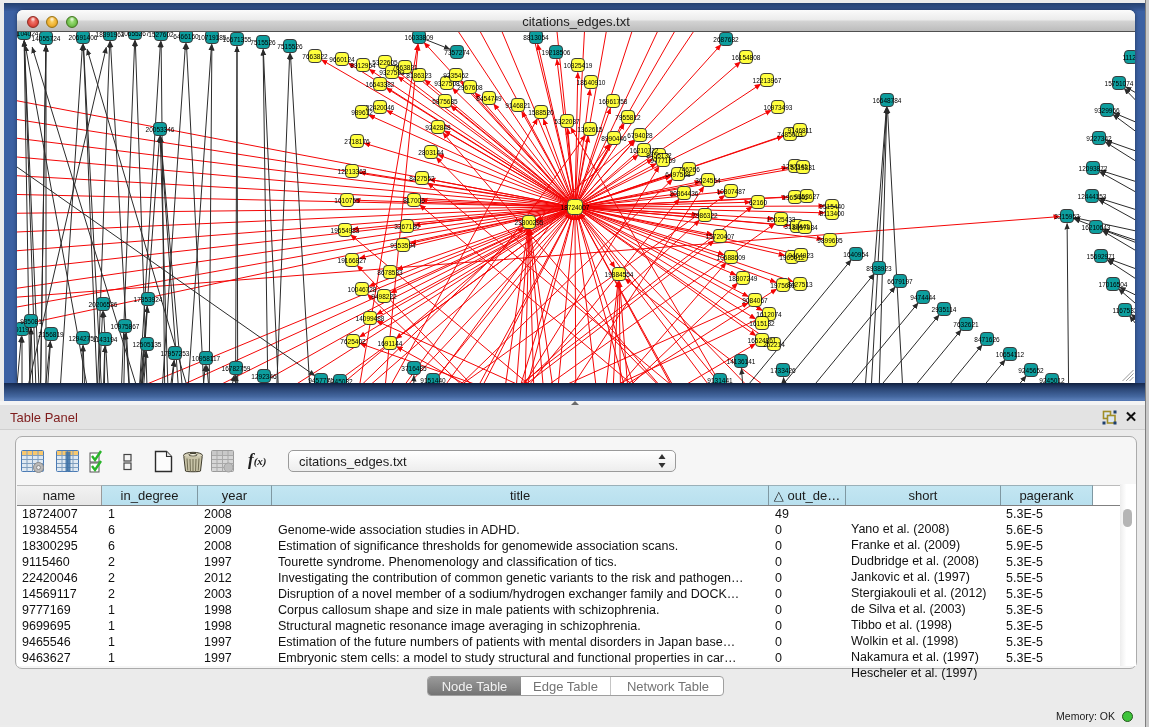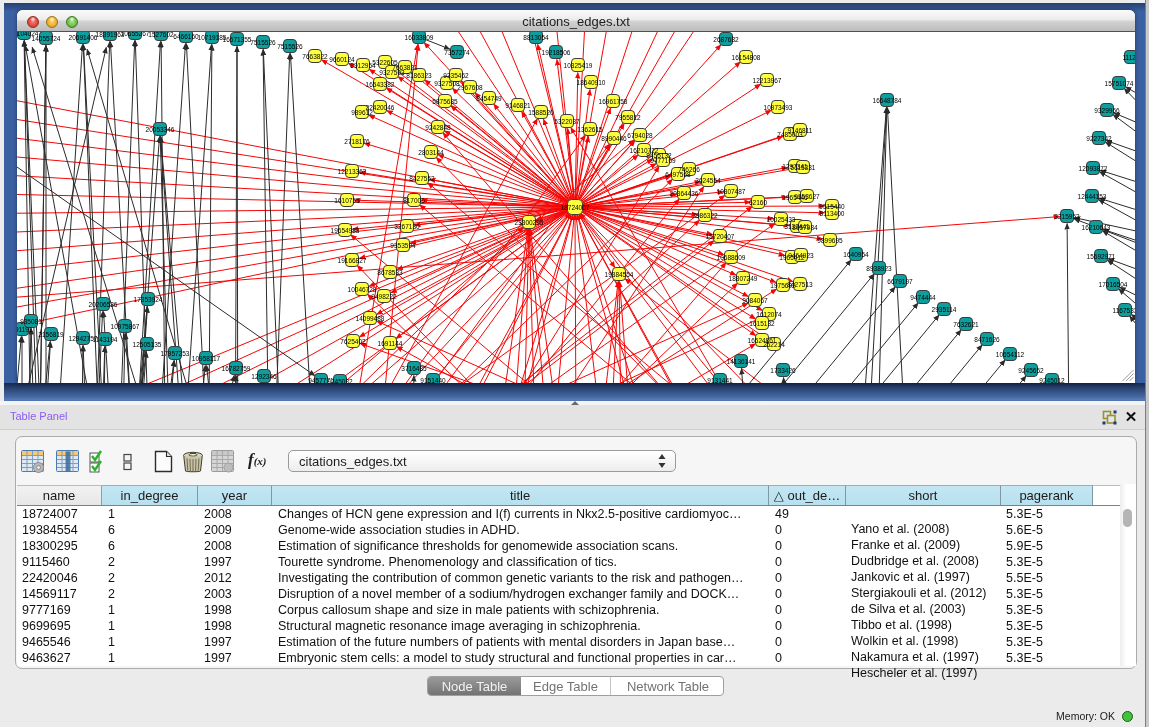--- a/index.html
+++ b/index.html
@@ -28,21 +28,21 @@
 
 #graph { left:17px; top:32px; width:1118px; height:351px; background:#fff; overflow:hidden; }
 
 
 #rstrip { left:1145px; top:0; width:4px; height:727px; background:#c9c9c9; border-left:1px solid #7d7d7d; }
 
 
 #split { left:0; top:401px; width:1145px; height:6px; background:#f4f4f4; }
 #split-ar { left:571px; top:401px; width:0; height:0; border-left:4px solid transparent; border-right:4px solid transparent; border-bottom:4px solid #6a6a6a; }
 #tp-head { left:0; top:405px; width:1145px; height:25px; background:#e3e3e3; border-bottom:1px solid #cfcfcf;}
-#tp-title { left:10px; top:410px; font-size:11px; color:#8b5cf6; }
+#tp-title { left:10px; top:410px; font-size:13px; color:#7f1d1d; }
 #tp-body { left:0; top:430px; width:1145px; height:295px; background:#ebebeb; }
 
 
 #ic-float { left:1102px; top:410px; width:15px; height:15px; }
 #ic-x { left:1124px; top:409px; width:14px; height:16px; font-size:15px; font-weight:bold; color:#111; line-height:16px; text-align:center;}
 
 
 #panel { left:15px; top:436px; width:1122px; height:233px; background:#f6f6f6;
   border:1px solid #ababab; border-radius:7px; }
 
@@ -773,21 +773,20 @@
   <div class="hc" style="left:829px;width:155px;">short</div>
   <div class="hc" style="left:984px;width:92px;">pagerank</div>
   <div style="position:absolute;left:1076px;top:0;width:27px;height:21px;background:#fff;border-top:1px solid #bbb;"></div>
 </div>
 <div class="abs" id="thbot"></div>
 <div class="abs" id="rows">
 <div class="tr" style="top:0px;width:1103px;">
       <span class="abs c1">18724007</span>
       <span class="abs c2">1</span>
       <span class="abs c3">2008</span>
-      <span class="abs c4">Changes of HCN gene expression and I(f) currents in Nkx2.5‑positive cardiomyoc…</span>
       <span class="abs c5">49</span>
       <span class="abs c6">Yano et al. (2008)</span>
       <span class="abs c7">5.3E‑5</span>
     </div>
 <div class="tr" style="top:16px;width:1103px;">
       <span class="abs c1">19384554</span>
       <span class="abs c2">6</span>
       <span class="abs c3">2009</span>
       <span class="abs c4">Genome‑wide association studies in ADHD.</span>
       <span class="abs c5">0</span>

